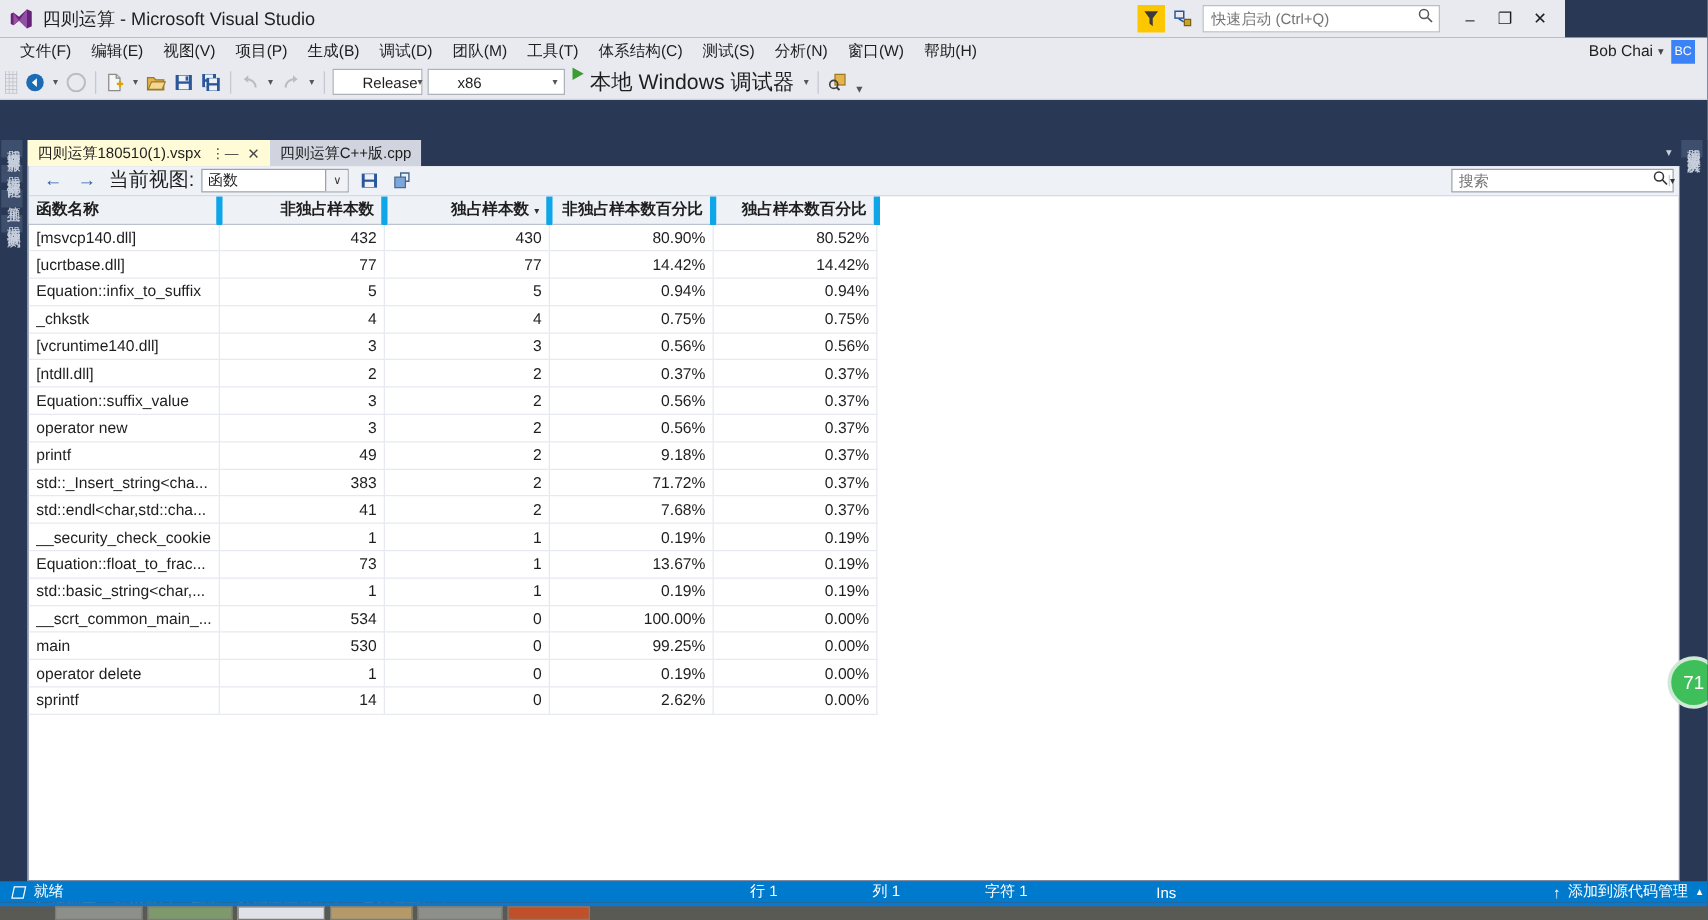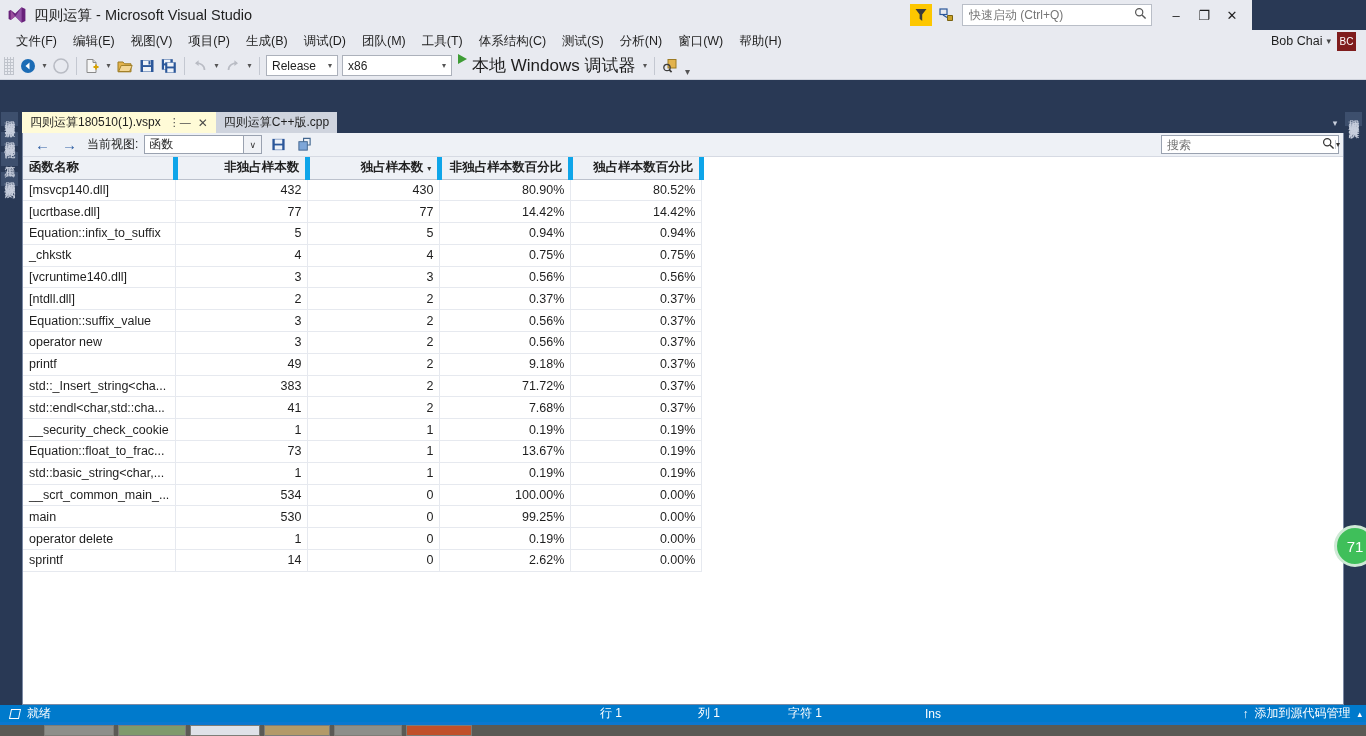--- a/index.html
+++ b/index.html
@@ -60,21 +60,21 @@
   .menu-item {
     font-size: 12.5px; color: #1e1e1e; padding: 2px 8px; white-space: nowrap;
   }
   .acct {
     position: absolute; right: 0; top: 0; height: 22px;
     display: flex; align-items: center; padding-right: 4px;
   }
   .acct-name { font-size: 12.5px; color: #1e1e1e; }
   .acct-caret { font-size: 9px; color: #444; margin: 0 6px 0 4px; }
   .acct-badge {
-    width: 19px; height: 19px; background: #7f1d1d; color: #fff;
+    width: 19px; height: 19px; background: #3b82f6; color: #fff;
     font-size: 10px; display: flex; align-items: center; justify-content: center;
     margin-right: 6px;
   }
 
   
   .toolbar {
     position: absolute; left: 0; top: 52px; width: 1366px; height: 28px;
     background: #e8eaf0; display: flex; align-items: center;
     border-bottom: 1px solid #cfd3dc;
   }
@@ -82,21 +82,21 @@
     background-image: repeating-linear-gradient(0deg, #b0b4bd 0 1px, transparent 1px 3px),
                       repeating-linear-gradient(90deg, #b0b4bd 0 1px, transparent 1px 3px);
     background-size: 3px 3px; opacity:.7;}
   .tb-btn { width: 22px; height: 22px; display:flex; align-items:center; justify-content:center; }
   .tb-caret { width: 11px; height: 22px; display:flex; align-items:center; justify-content:center;
     font-size: 8px; color: #555; }
   .tb-sep { width: 1px; height: 18px; background: #c4c8d1; margin: 0 4px; }
   .tb-combo {
     height: 21px; border: 1px solid #acb1bb; background: #fff;
     display: flex; align-items: center; font-size: 12px; color: #1e1e1e;
-    padding-left: 5px; margin: 0 2px;
+    padding-left: 23px; margin: 0 2px;
   }
   .tb-combo .cv { flex: 1; white-space: nowrap; }
   .tb-combo .cc { width: 14px; text-align: center; font-size: 8px; color: #555; }
   .tb-run { display:flex; align-items:flex-start; font-size: 17px; color:#1e1e1e; padding: 0 4px; white-space: nowrap;}
   .play-tri { width:0;height:0;border-left:9px solid #3e9c35;border-top:5.5px solid transparent;border-bottom:5.5px solid transparent;margin-right:5px;}
   .tb-overflow { font-size: 10px; color:#555; width: 12px; text-align:center; align-self:flex-end; padding-bottom:2px;}
 
   
   .shell {
     position: absolute; left: 0; top: 80px; width: 1366px; height: 625px;
@@ -137,21 +137,21 @@
   
   .docpane {
     position: absolute; left: 22px; top: 21px; right: 22px; bottom: 32px;
     background: #ffffff; border: 1px solid #7c8aa4; border-top: none;
   }
   .view-toolbar {
     height: 24px; background: #eef1f6; border-bottom: 1px solid #d6dae3;
     display: flex; align-items: center; padding: 0 6px; position: relative;
   }
   .nav-arrow { font-size: 15px; color: #2e5fa3; padding: 0 6px; }
-  .vt-label { font-size: 12px; color: #1e1e1e; margin: 0 6px 0 4px; white-space: nowrap;}
+  .vt-label { font-size: 16px; color: #1e1e1e; margin: 0 6px 0 4px; white-space: nowrap;}
   .vt-select {
     width: 118px; height: 19px; background: #fff; border: 1px solid #9aa2b0;
     display: flex; align-items: center; font-size: 12px; color: #1e1e1e; padding-left: 4px; gap: 36px;
   }
   .vt-select .sv { flex: 1; }
   .vt-select .sc {
     width: 18px; height: 17px; border-left: 1px solid #9aa2b0; background: #f0f2f6;
     display: flex; align-items: center; justify-content: center; font-size: 9px; color: #333;
   }
   .vt-icon { width: 20px; height: 20px; display:flex; align-items:center; justify-content:center; margin-left: 6px;}

